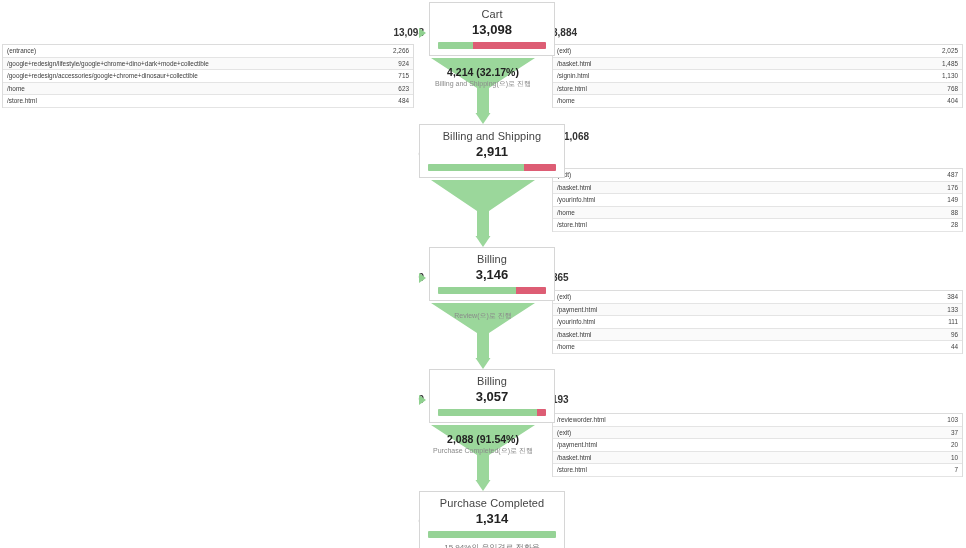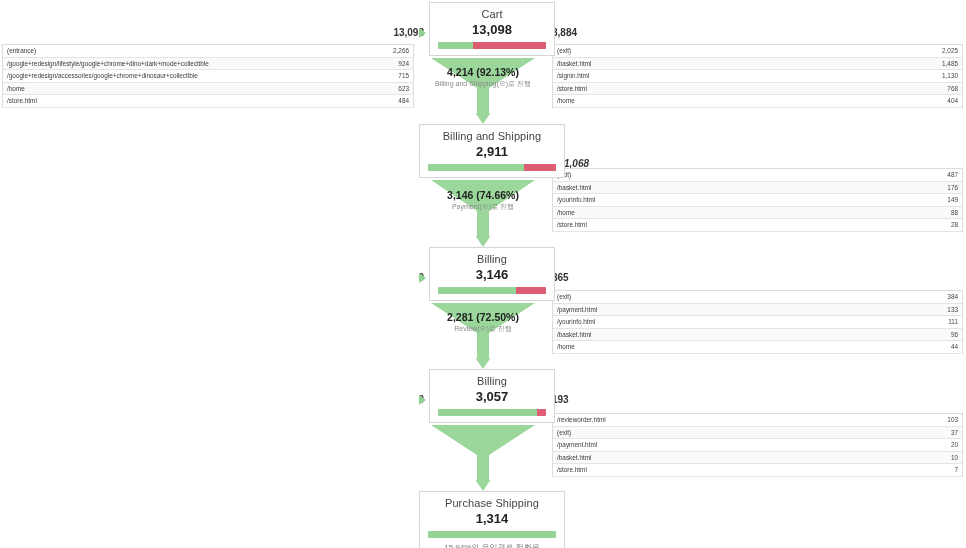--- a/index.html
+++ b/index.html
@@ -246,36 +246,36 @@
         <span class="path-count">404</span>
       </div>
     </div>
     <div class="connector" style="top: 58px; height: 66px;">
       <svg width="108" height="66" viewBox="0 0 108 66">
         <path d="M 2 0 L 106 0 L 60 30 L 60 55 L 48 55 L 48 30 Z" fill="#9bd79b"></path>
         <path d="M 46.5 55 L 61.5 55 L 54 66 Z" fill="#9bd79b"></path>
       </svg>
     </div>
     <div class="flow-label" style="top: 66px;">
-      <div class="flow-value">4,214 (92.13%)</div>
+      <div class="flow-value">4,214 (32.17%)</div>
       <div class="flow-sub">Billing and Shipping(으)로 진행</div>
     </div>
     <div class="funnel-step" style="top: 124px;">
       <div class="step-card wide">
         <div class="step-title">Billing and Shipping</div>
         <div class="step-value">2,911</div>
         <div class="step-bar">
           <div class="bar-green" style="width: 74.66%;"></div>
           <div class="bar-red" style="width: 25.34%;"></div>
         </div>
       </div>
       <div class="inbound" style="top: 25px;">0</div>
       <div class="arrow-in" style="top: 26px;"></div>
       <div class="arrow-out" style="top: 26px; left: 552px;"></div>
-      <div class="outbound" style="top: 34px; left: 564px; font-style: italic;">1,068</div>
+      <div class="outbound" style="top: 7px; left: 564px;">1,068</div>
     </div>
     <div class="path-table right" style="top: 168px;">
       <div class="path-row">
         <span class="path-label">(exit)</span>
         <span class="path-count">487</span>
       </div>
       <div class="path-row">
         <span class="path-label">/basket.html</span>
         <span class="path-count">176</span>
       </div>
@@ -290,24 +290,20 @@
       <div class="path-row">
         <span class="path-label">/store.html</span>
         <span class="path-count">28</span>
       </div>
     </div>
     <div class="connector" style="top: 180px; height: 67px;">
       <svg width="108" height="67" viewBox="0 0 108 67">
         <path d="M 2 0 L 106 0 L 60 31 L 60 56 L 48 56 L 48 31 Z" fill="#9bd79b"></path>
         <path d="M 46.5 56 L 61.5 56 L 54 67 Z" fill="#9bd79b"></path>
       </svg>
-    </div>
-    <div class="flow-label" style="top: 189px;">
-      <div class="flow-value">3,146 (74.66%)</div>
-      <div class="flow-sub">Payment(으)로 진행</div>
     </div>
     <div class="funnel-step" style="top: 247px;">
       <div class="step-card">
         <div class="step-title">Billing</div>
         <div class="step-value">3,146</div>
         <div class="step-bar">
           <div class="bar-green" style="width: 72.5%;"></div>
           <div class="bar-red" style="width: 27.5%;"></div>
         </div>
       </div>
@@ -338,21 +334,20 @@
         <span class="path-count">44</span>
       </div>
     </div>
     <div class="connector" style="top: 303px; height: 66px;">
       <svg width="108" height="66" viewBox="0 0 108 66">
         <path d="M 2 0 L 106 0 L 60 30 L 60 55 L 48 55 L 48 30 Z" fill="#9bd79b"></path>
         <path d="M 46.5 55 L 61.5 55 L 54 66 Z" fill="#9bd79b"></path>
       </svg>
     </div>
     <div class="flow-label" style="top: 311px;">
-      <div class="flow-value">2,281 (72.50%)</div>
       <div class="flow-sub">Review(으)로 진행</div>
     </div>
     <div class="funnel-step" style="top: 369px;">
       <div class="step-card">
         <div class="step-title">Billing</div>
         <div class="step-value">3,057</div>
         <div class="step-bar">
           <div class="bar-green" style="width: 91.54%;"></div>
           <div class="bar-red" style="width: 8.46%;"></div>
         </div>
@@ -383,23 +378,27 @@
         <span class="path-label">/store.html</span>
         <span class="path-count">7</span>
       </div>
     </div>
     <div class="connector" style="top: 425px; height: 66px;">
       <svg width="108" height="66" viewBox="0 0 108 66">
         <path d="M 2 0 L 106 0 L 60 30 L 60 55 L 48 55 L 48 30 Z" fill="#9bd79b"></path>
         <path d="M 46.5 55 L 61.5 55 L 54 66 Z" fill="#9bd79b"></path>
       </svg>
     </div>
+    <div class="flow-label" style="top: 433px;">
+      <div class="flow-value">2,088 (91.54%)</div>
+      <div class="flow-sub">Purchase Completed(으)로 진행</div>
+    </div>
     <div class="funnel-step" style="top: 491px;">
       <div class="step-card wide">
-        <div class="step-title">Purchase Shipping</div>
+        <div class="step-title">Purchase Completed</div>
         <div class="step-value">1,314</div>
         <div class="step-bar">
           <div class="bar-green" style="width: 100%;"></div>
           <div class="bar-red" style="width: 0%;"></div>
         </div>
         <div class="step-note">15.94%의 유입경로 전환율</div>
       </div>
       <div class="inbound" style="top: 25px;">0</div>
       <div class="arrow-in" style="top: 26px;"></div>
     </div>

